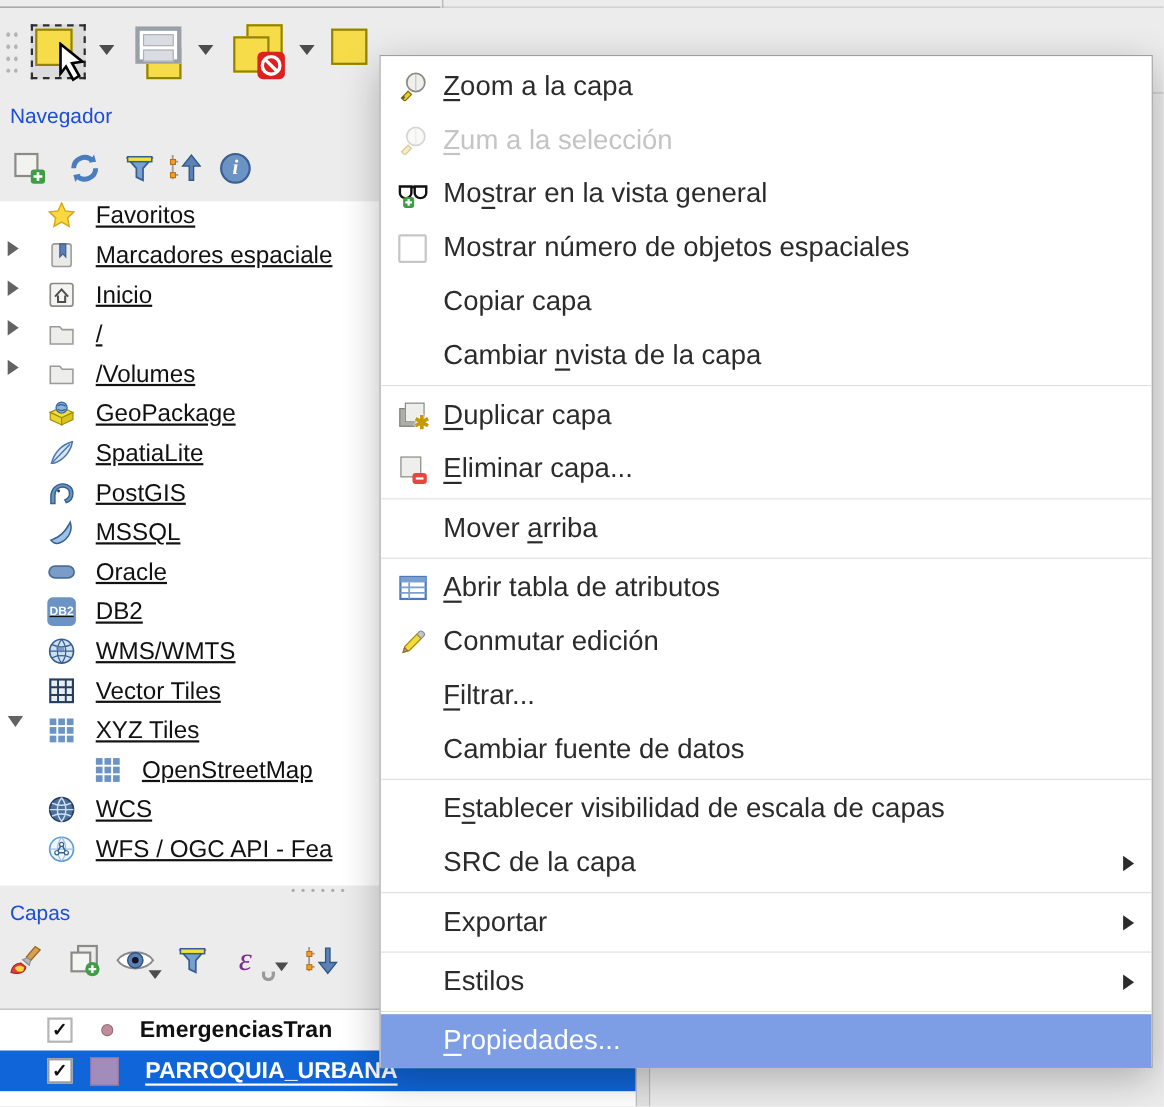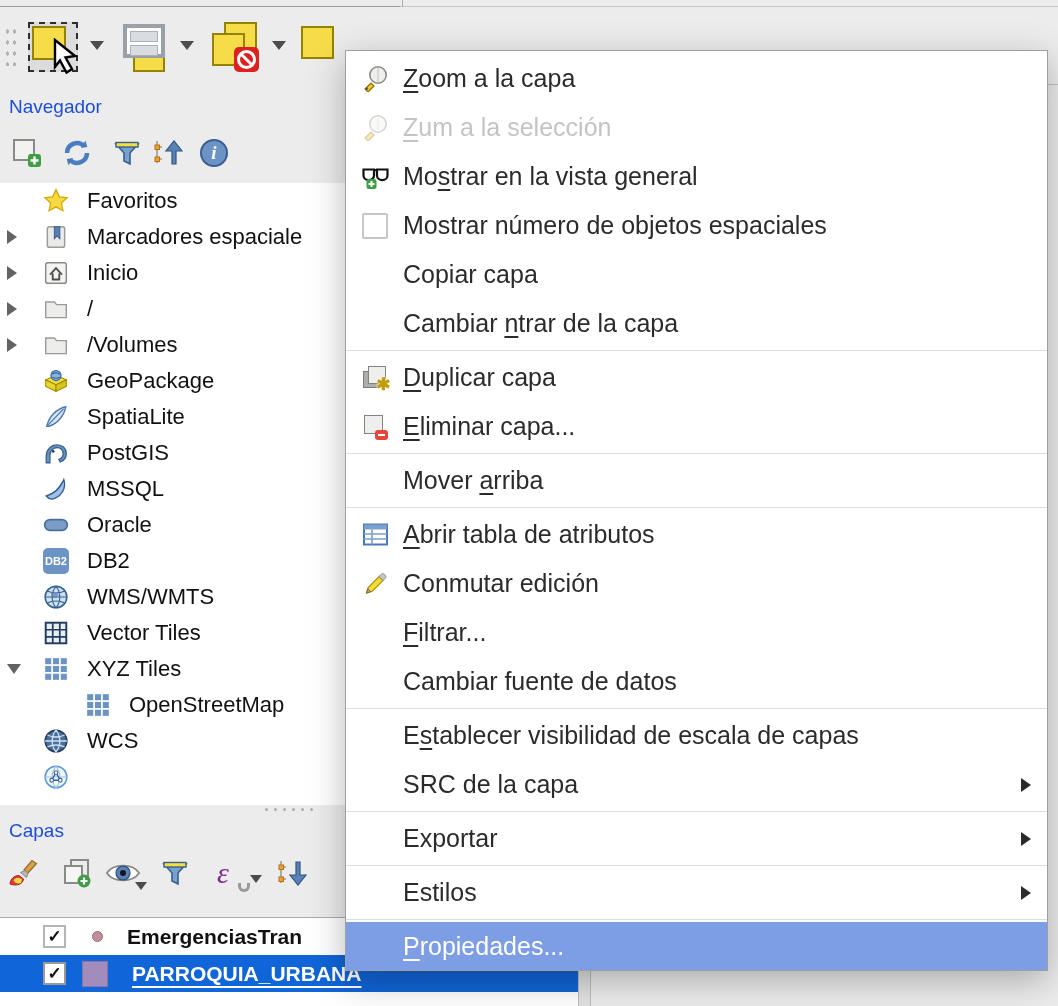--- a/index.html
+++ b/index.html
@@ -26,21 +26,21 @@
     border:4px solid #9aa0a8;box-sizing:border-box;z-index:2;}
   .form-ic .row{height:9px;margin:3px 3px 0 3px;background:#d9dde2;border:1px solid #aab0b8;}
   .no-badge{position:absolute;width:25px;height:25px;background:#dd2020;border-radius:5px;
     display:flex;align-items:center;justify-content:center;}
   .no-badge .ring{width:13px;height:13px;border:3px solid #fff;border-radius:50%;position:relative;}
   .no-badge .bar{position:absolute;left:-1px;top:4.5px;width:15px;height:3px;background:#fff;transform:rotate(45deg);}
 
   
   .panel-title{position:absolute;left:9px;font-size:19px;color:#1d4ed8;}
   .nav-tree{position:absolute;left:0;top:183px;width:345px;height:622px;background:#fff;overflow:hidden;}
-  .trow{height:36px;display:flex;align-items:center;}
+  .trow{height:36px;display:flex;align-items:flex-start;text-decoration:underline;}
   .texp{width:43px;flex:none;display:flex;align-items:center;padding-left:7px;box-sizing:border-box;}
   .trow.child .texp{width:85px;}
   .arr-r{width:0;height:0;border-top:7px solid transparent;border-bottom:7px solid transparent;border-left:10px solid #636363;}
   .arr-d{width:0;height:0;border-left:7px solid transparent;border-right:7px solid transparent;border-top:10px solid #636363;}
   .ticon{width:26px;height:26px;flex:none;display:flex;align-items:center;justify-content:center;position:relative;}
   .ticon svg{width:26px;height:26px;display:block;}
   .tlabel{margin-left:18px;font-size:22px;white-space:nowrap;}
   .db2badge{width:26px;height:26px;border-radius:5px;background:#6b94c4;color:#fff;
     font-size:11px;font-weight:bold;display:flex;align-items:center;justify-content:center;}
 
@@ -371,20 +371,21 @@
       <span class="ticon">
         <svg viewBox="0 0 24 24">
           <circle cx="12" cy="12" r="10" fill="#f2f7fc" stroke="#5a9ad8" stroke-width="1.4"></circle>
           <path d="M2 12h20M12 2a16 16 0 010 20M12 2a16 16 0 000 20" fill="none" stroke="#9cc0e8" stroke-width="1"></path>
           <path d="M8 15l4-7 4 7z" fill="none" stroke="#35608f" stroke-width="1.3"></path>
           <circle cx="8" cy="15" r="1.7" fill="#fff" stroke="#35608f"></circle>
             <circle cx="16" cy="15" r="1.7" fill="#fff" stroke="#35608f"></circle>
             <circle cx="12" cy="8" r="1.7" fill="#fff" stroke="#35608f"></circle>
         </svg>
       </span>
+      <span class="tlabel">WFS / OGC API - Fea</span>
     </div>
   </div>
 
   <div class="splitter">
     <span class="d"></span>
       <span class="d"></span>
       <span class="d"></span>
       <span class="d"></span>
       <span class="d"></span>
       <span class="d"></span>
@@ -496,21 +497,21 @@
       <span class="mlabel"><span>Mostrar número de objetos espaciales</span><span class="mn"></span><span></span></span>
     </div>
 
     <div class="mi">
       <span class="mic"></span>
       <span class="mlabel"><span>Copiar capa</span><span class="mn"></span><span></span></span>
     </div>
 
     <div class="mi">
       <span class="mic"></span>
-      <span class="mlabel"><span>Cambiar </span><span class="mn">n</span><span>trar de la capa</span></span>
+      <span class="mlabel"><span>Cambiar </span><span class="mn">n</span><span>vista de la capa</span></span>
     </div>
 
     <div class="msep"></div>
 
     <div class="mi">
       <span class="mic">
         <span class="ic-dup">
             <span class="back"></span>
             <span class="front"></span>
             <span class="ast">✱</span>

